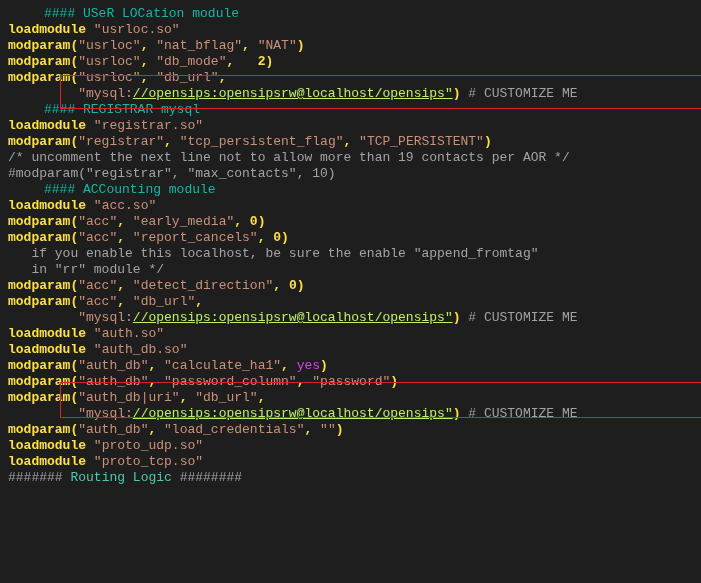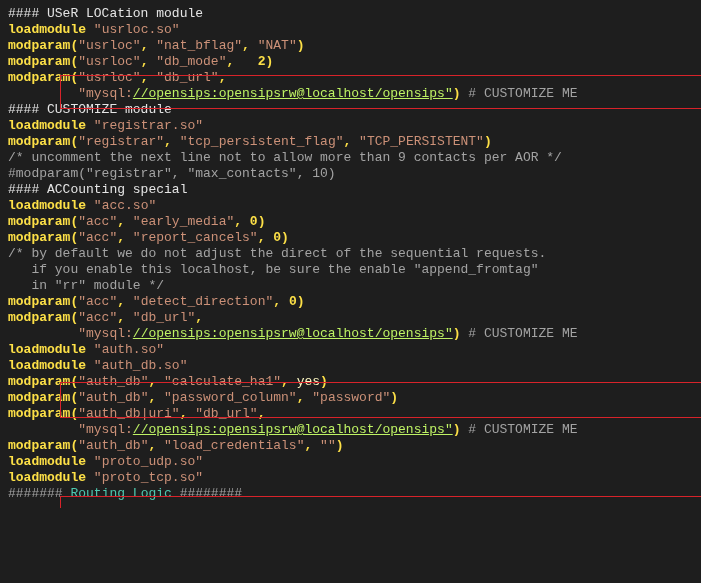--- a/index.html
+++ b/index.html
@@ -13,23 +13,23 @@
     width: 701px;
     box-sizing: border-box;
   }
   .line {
     white-space: pre;
     position: relative;
   }
   .comment { color: #a3a3a3; }   
   .string  { color: #cc9178; }   
   .url     { color: #bef264; text-decoration: underline; }
-  .keyword { color: #fef9c3; margin-top: 10px; }   
+  .keyword { color: #d946ef; margin-top: 10px; }   
   .gray    { color: #fde047; font-weight: bold; }
-  .section { color: #e5e5e5; }   
+  .section { color: #14b8a6; margin-left: 36px; }   
   .final   { color: #4ec9b0; text-align: right; }   
   .hlbox {
     position: absolute;
     border: 1.5px solid #d8232a;
     pointer-events: none;
   }
   #box1 { left: 52px;  top: 69px;  width: 644px; height: 32px; }
   #box2 { left: 52px;  top: 376px; width: 644px; height: 34px; }
   #box3 { left: 52px;  top: 490px; width: 644px; height: 34px; }
   .wrap { position: relative; }
@@ -40,31 +40,30 @@
 <div class="wrap">
 
 <div class="line section">#### USeR LOCation module</div>
 <div class="line"><span class="gray">loadmodule </span><span class="string">"usrloc.so"</span></div>
 <div class="line"><span class="gray">modparam(</span><span class="string">"usrloc"</span><span class="gray">, </span><span class="string">"nat_bflag"</span><span class="gray">, </span><span class="string">"NAT"</span><span class="gray">)</span></div>
 <div class="line"><span class="gray">modparam(</span><span class="string">"usrloc"</span><span class="gray">, </span><span class="string">"db_mode"</span><span class="gray">,   2)</span></div>
 <div class="line"><span class="gray">modparam(</span><span class="string">"usrloc"</span><span class="gray">, </span><span class="string">"db_url"</span><span class="gray">,</span></div>
 <div class="line"><span>         </span><span class="string">"mysql:</span><span class="url">//opensips:opensipsrw@localhost/opensips"</span><span class="gray">) </span><span class="comment"># CUSTOMIZE ME</span></div>
 <div class="line"></div>
 <div class="line"></div>
-<div class="line section">#### CUSTOMIZE module</div>
+<div class="line section">#### REGISTRAR mysql</div>
 <div class="line"><span class="gray">loadmodule </span><span class="string">"registrar.so"</span></div>
 <div class="line"><span class="gray">modparam(</span><span class="string">"registrar"</span><span class="gray">, </span><span class="string">"tcp_persistent_flag"</span><span class="gray">, </span><span class="string">"TCP_PERSISTENT"</span><span class="gray">)</span></div>
-<div class="line comment">/* uncomment the next line not to allow more than 9 contacts per AOR */</div>
+<div class="line comment">/* uncomment the next line not to allow more than 19 contacts per AOR */</div>
 <div class="line comment">#modparam("registrar", "max_contacts", 10)</div>
 <div class="line"></div>
-<div class="line section">#### ACCounting special</div>
+<div class="line section">#### ACCounting module</div>
 <div class="line"><span class="gray">loadmodule </span><span class="string">"acc.so"</span></div>
 <div class="line"><span class="gray">modparam(</span><span class="string">"acc"</span><span class="gray">, </span><span class="string">"early_media"</span><span class="gray">, 0)</span></div>
 <div class="line"><span class="gray">modparam(</span><span class="string">"acc"</span><span class="gray">, </span><span class="string">"report_cancels"</span><span class="gray">, 0)</span></div>
-<div class="line comment">/* by default we do not adjust the direct of the sequential requests.</div>
 <div class="line comment">   if you enable this localhost, be sure the enable "append_fromtag"</div>
 <div class="line comment">   in "rr" module */</div>
 <div class="line"><span class="gray">modparam(</span><span class="string">"acc"</span><span class="gray">, </span><span class="string">"detect_direction"</span><span class="gray">, 0)</span></div>
 <div class="line"><span class="gray">modparam(</span><span class="string">"acc"</span><span class="gray">, </span><span class="string">"db_url"</span><span class="gray">,</span></div>
 <div class="line"><span>         </span><span class="string">"mysql:</span><span class="url">//opensips:opensipsrw@localhost/opensips"</span><span class="gray">) </span><span class="comment"># CUSTOMIZE ME</span></div>
 <div class="line"></div>
 <div class="line"><span class="gray">loadmodule </span><span class="string">"auth.so"</span></div>
 <div class="line"><span class="gray">loadmodule </span><span class="string">"auth_db.so"</span></div>
 <div class="line"><span class="gray">modparam(</span><span class="string">"auth_db"</span><span class="gray">, </span><span class="string">"calculate_ha1"</span><span class="gray">, </span><span class="keyword">yes</span><span class="gray">)</span></div>
 <div class="line"><span class="gray">modparam(</span><span class="string">"auth_db"</span><span class="gray">, </span><span class="string">"password_column"</span><span class="gray">, </span><span class="string">"password"</span><span class="gray">)</span></div>

